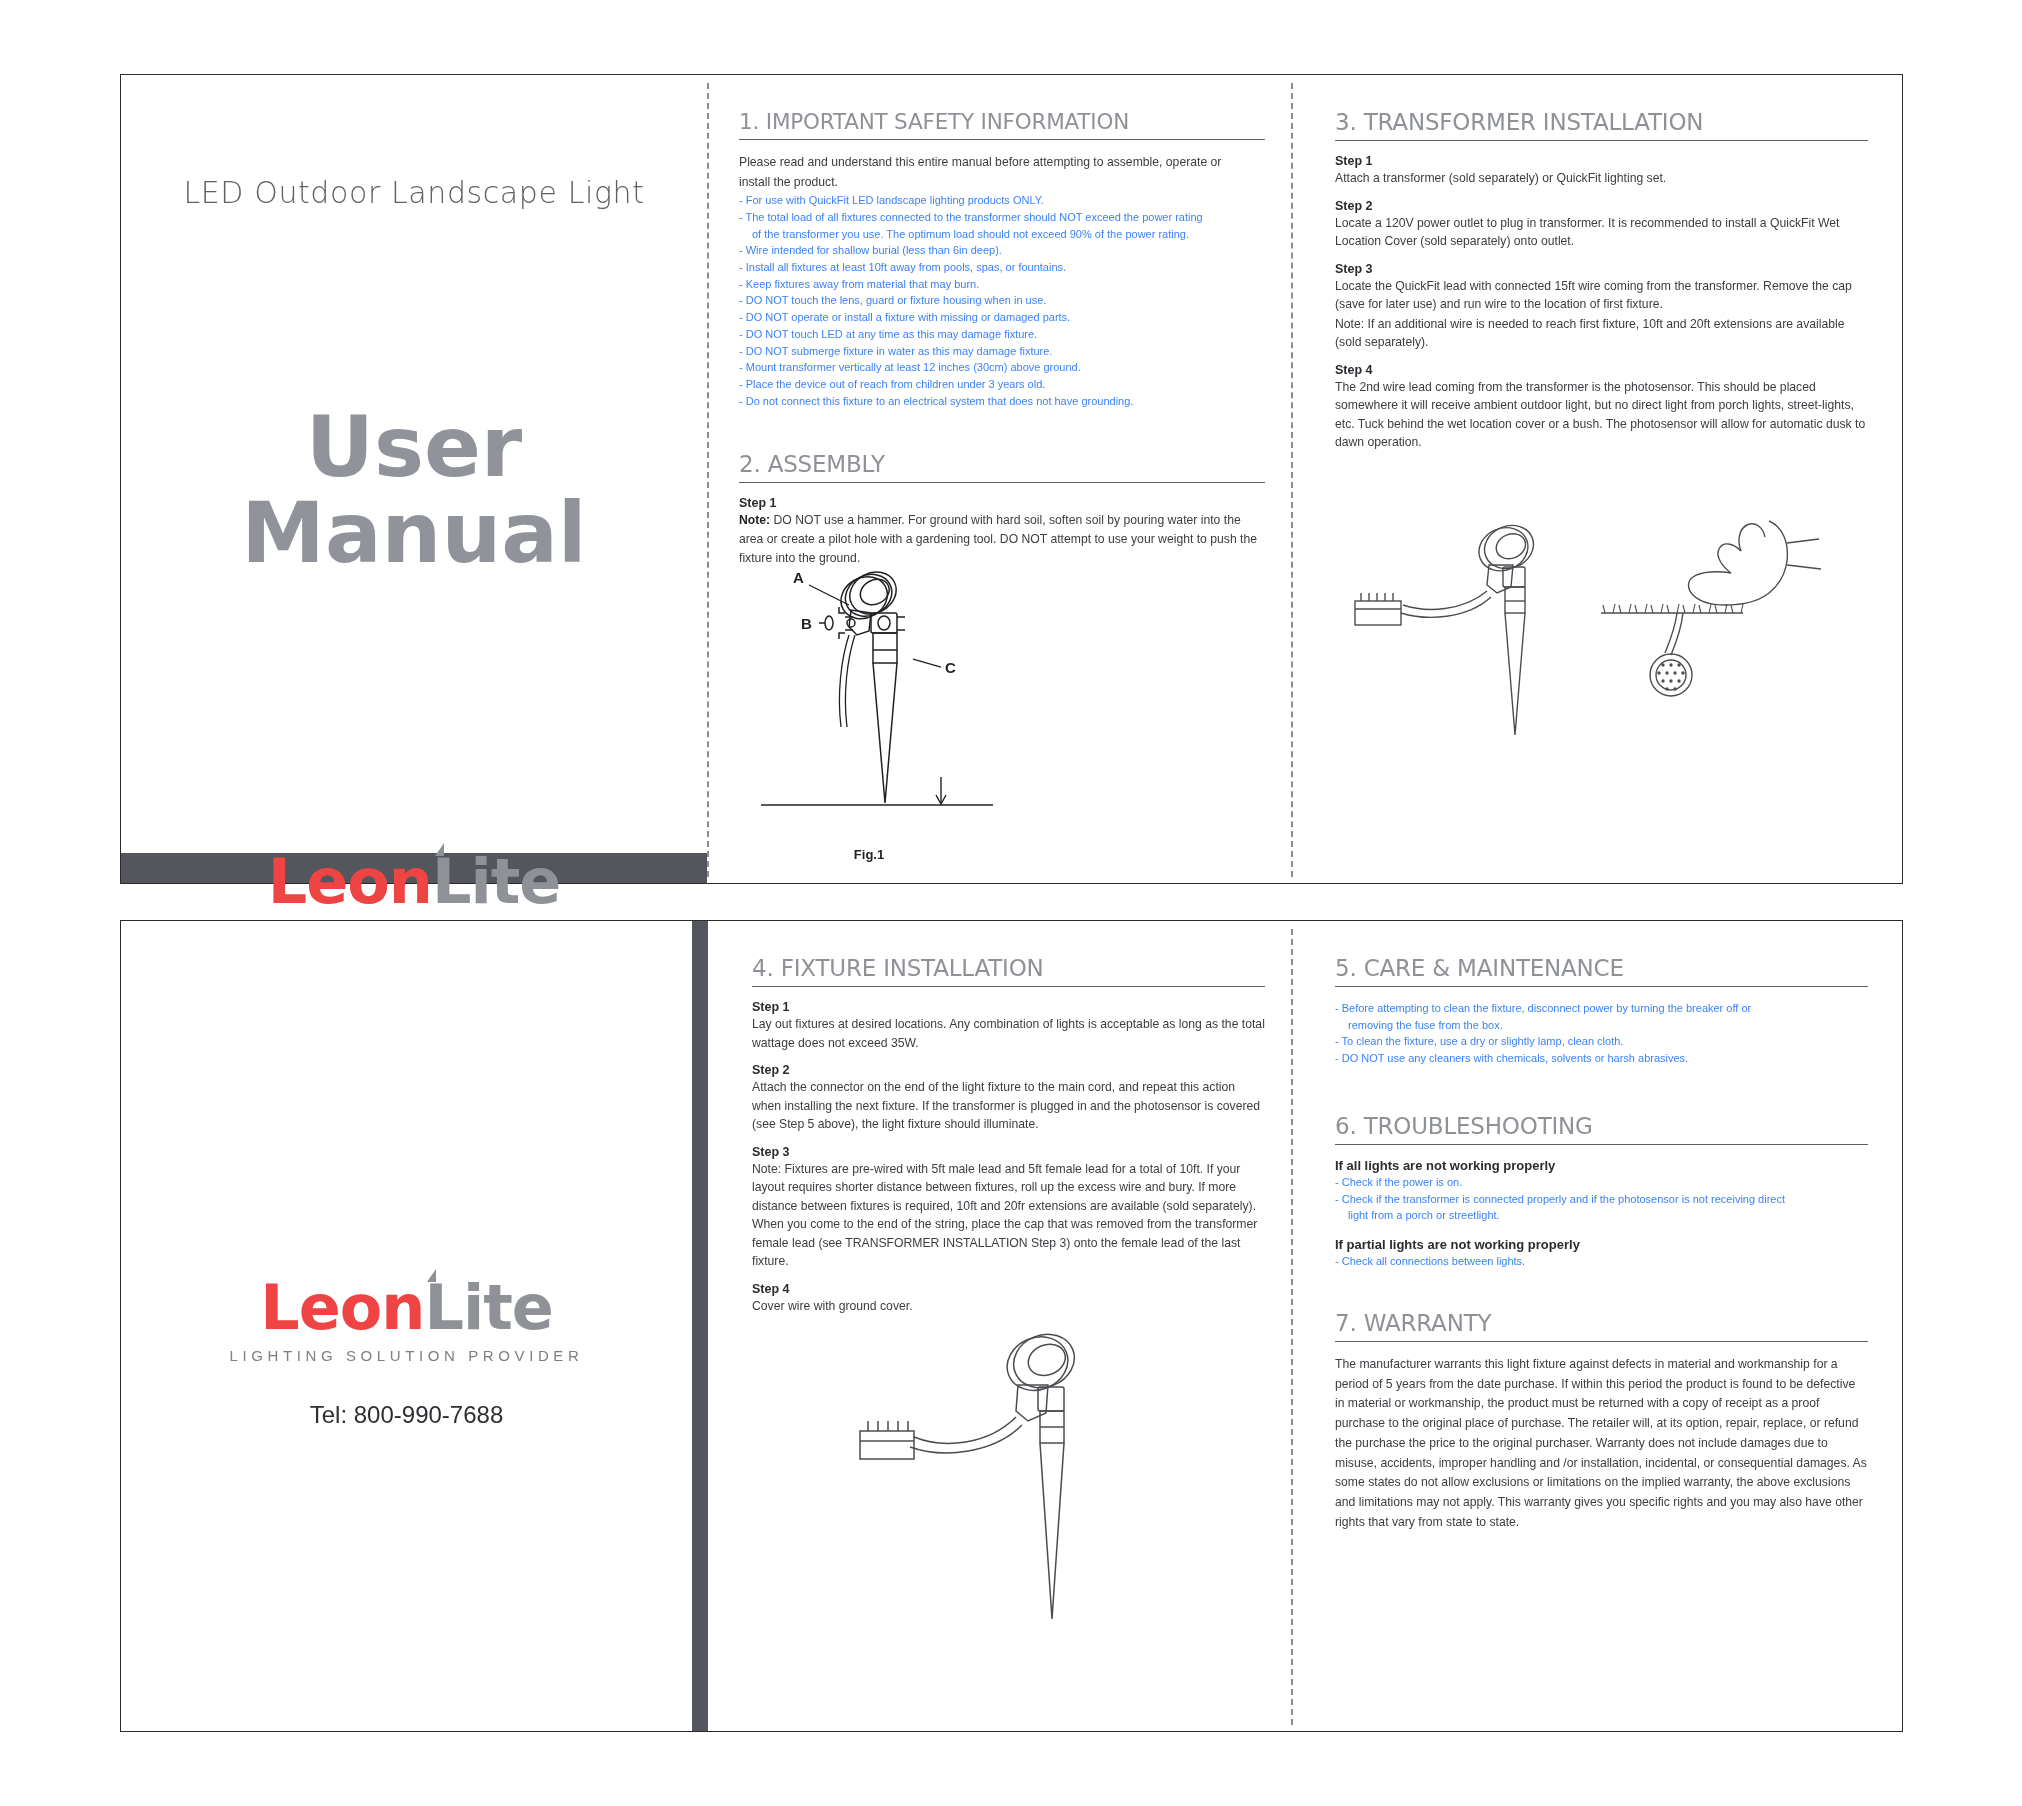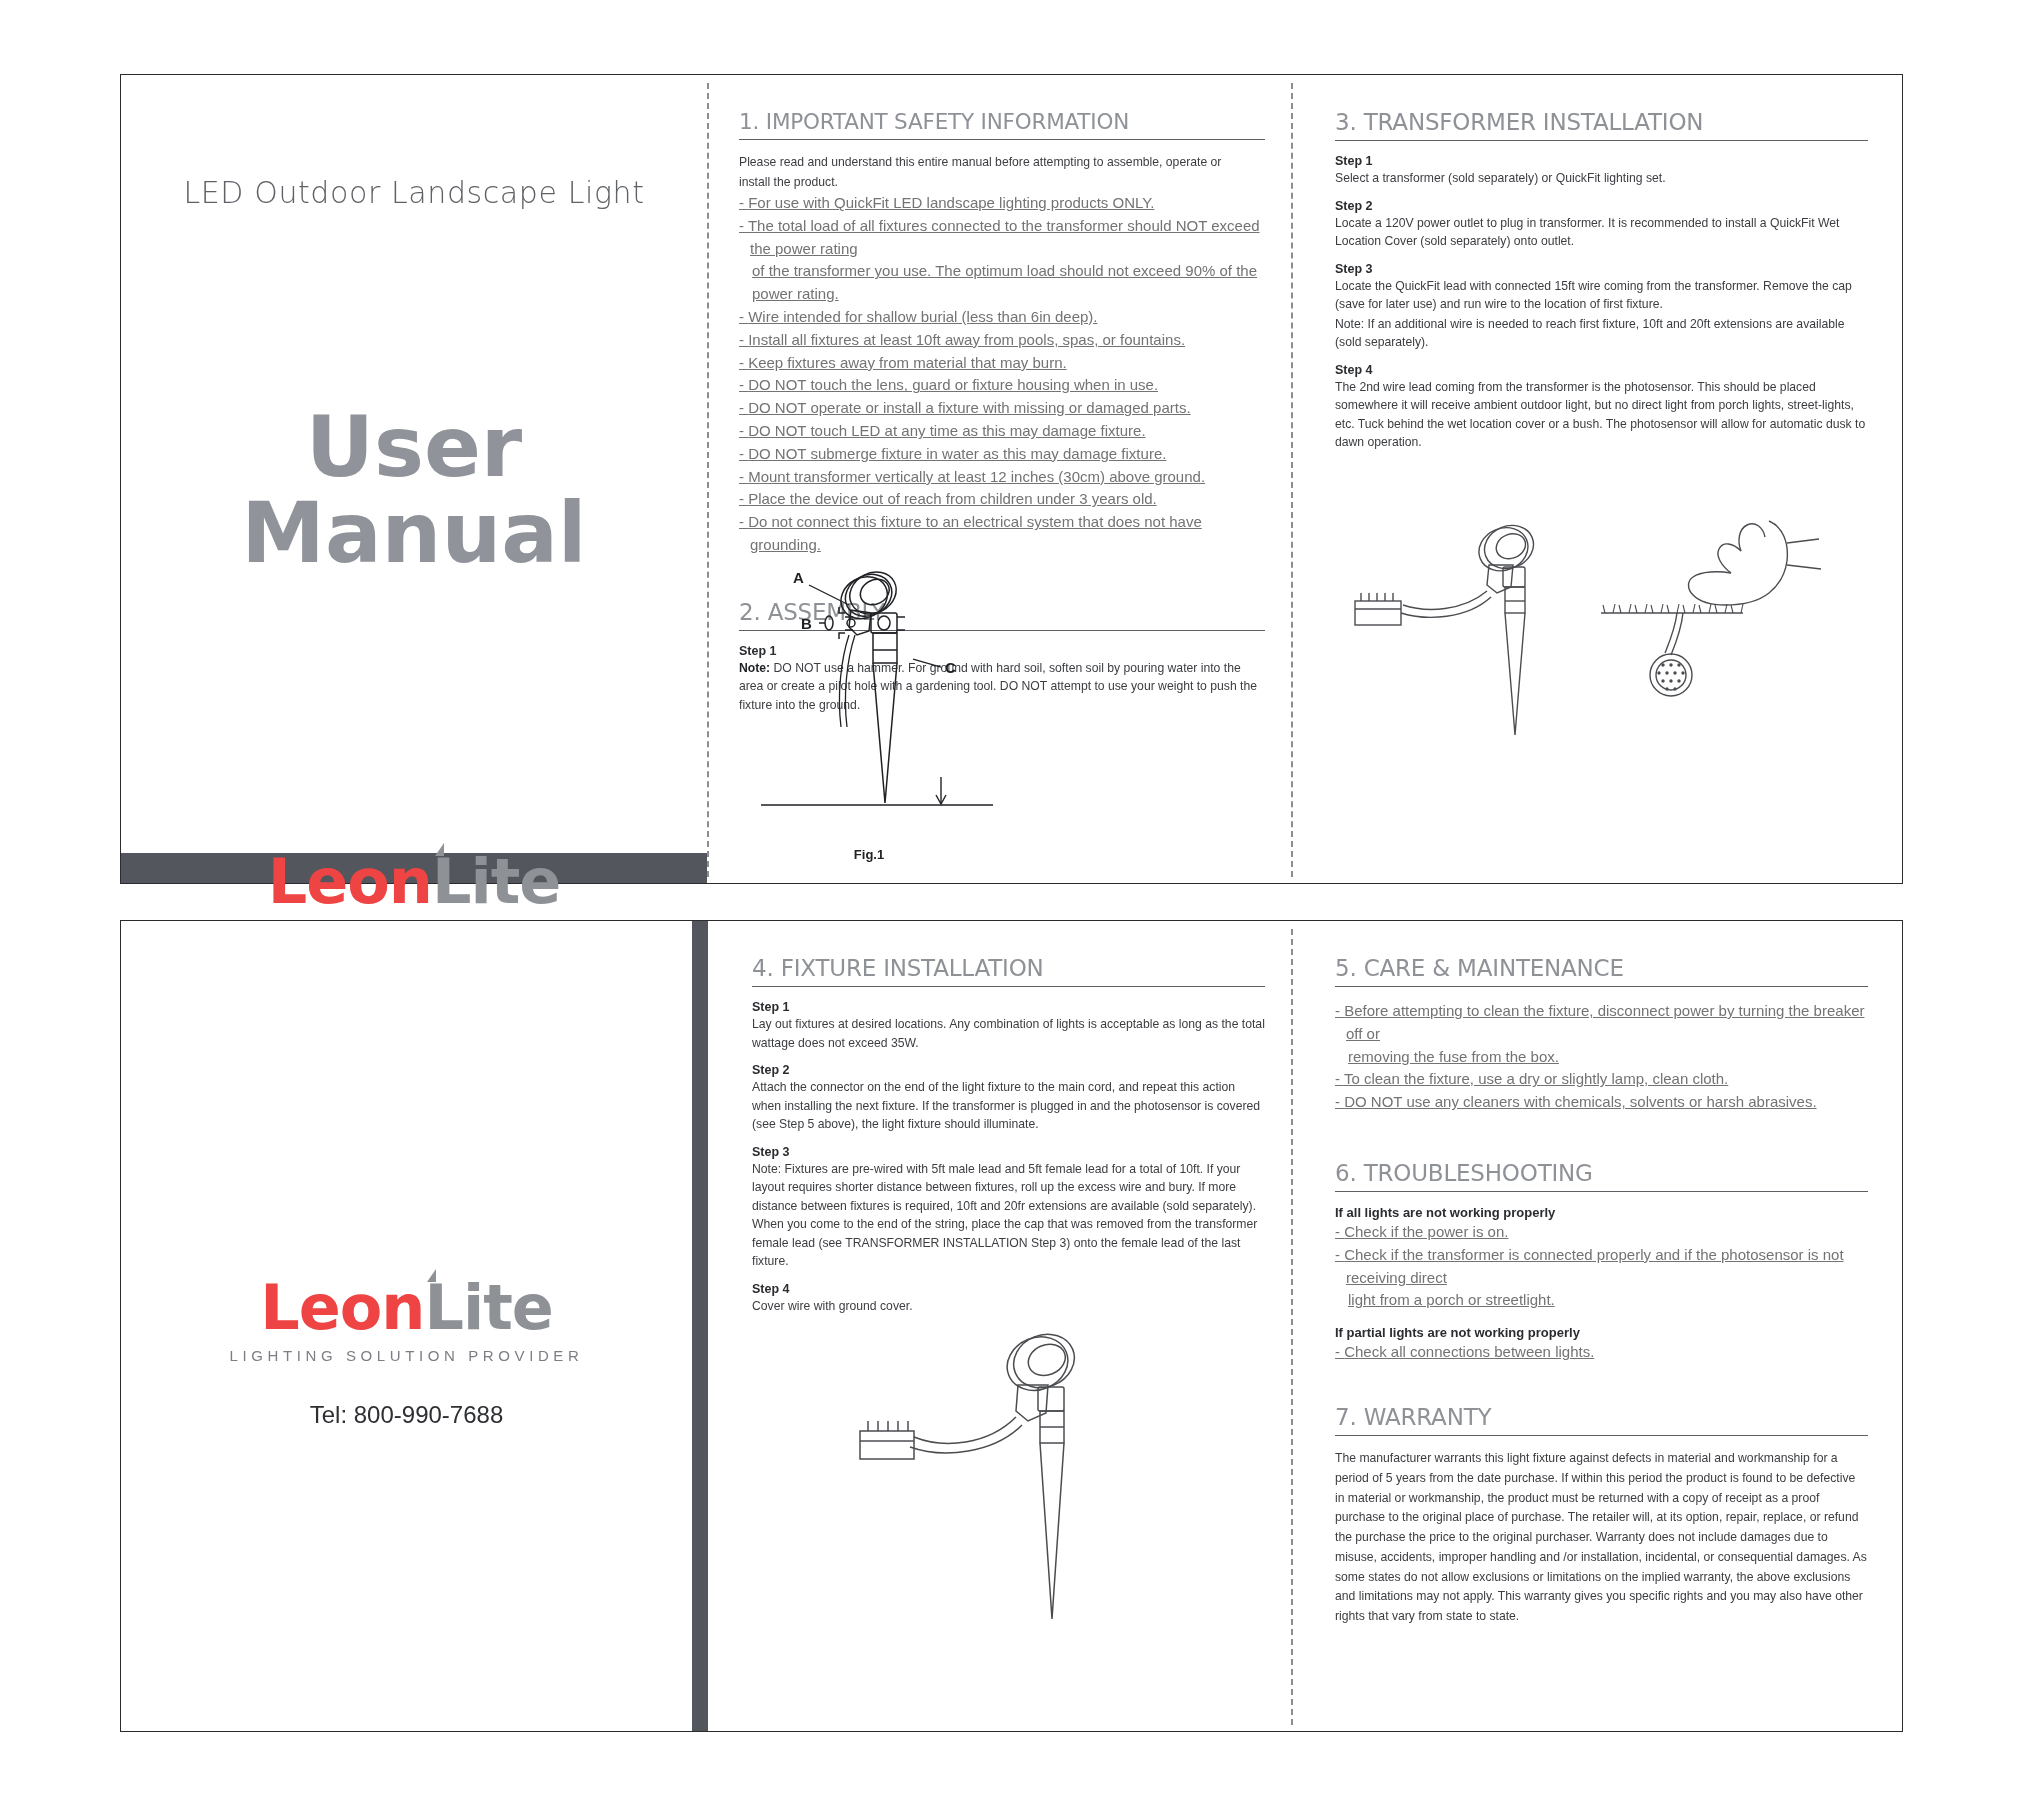--- a/index.html
+++ b/index.html
@@ -132,27 +132,26 @@
   p.body {
     font-size: 12.2px;
     line-height: 1.52;
     color: #3b3d41;
     font-family: "Liberation Sans", sans-serif;
     margin-bottom: 1px;
   }
   p.body b { color: #1f2124; }
   ul.dashlist { list-style: none; }
   ul.dashlist li {
-    font-size: 15px;
+    font-size: 11px;
     line-height: 1.52;
-    color: #737373;
+    color: #3b82f6;
     padding-left: 11px;
     text-indent: -11px;
     font-family: "Liberation Sans", sans-serif;
-    text-decoration: underline;
   }
   ul.dashlist li::before { content: "- "; }
   ul.dashlist li.cont { text-indent: 0; padding-left: 13px; }
   ul.dashlist li.cont::before { content: ""; }
 
   
   .fig { position: absolute; }
   .figcap {
     text-align: center;
     font-size: 13px;
@@ -266,21 +265,21 @@
         </svg>
         <div class="figcap" style="width:248px;">Fig.1</div>
       </div>
     </div>
 
     <div class="panel" style="left:1170px; width:613px;">
       <div class="panel-inner" style="left:44px; right:36px; top:34px;">
         <div class="sect-block" style="margin-bottom:0;">
           <h2 class="sect">3. TRANSFORMER INSTALLATION</h2>
           <div class="steph" style="margin-top:2px;">Step 1</div>
-          <p class="body">Select a transformer (sold separately) or QuickFit lighting set.</p>
+          <p class="body">Attach a transformer (sold separately) or QuickFit lighting set.</p>
           <div class="steph">Step 2</div>
           <p class="body">Locate a 120V power outlet to plug in transformer. It is recommended to install a QuickFit Wet Location Cover (sold separately) onto outlet.</p>
           <div class="steph">Step 3</div>
           <p class="body">Locate the QuickFit lead with connected 15ft wire coming from the transformer. Remove the cap (save for later use) and run wire to the location of first fixture.</p>
           <p class="body">Note: If an additional wire is needed to reach first fixture, 10ft and 20ft extensions are available (sold separately).</p>
           <div class="steph">Step 4</div>
           <p class="body">The 2nd wire lead coming from the transformer is the photosensor. This should be placed somewhere it will receive ambient outdoor light, but no direct light from porch lights, street-lights, etc. Tuck behind the wet location cover or a bush. The photosensor will allow for automatic dusk to dawn operation.</p>
         </div>
       </div>
 

